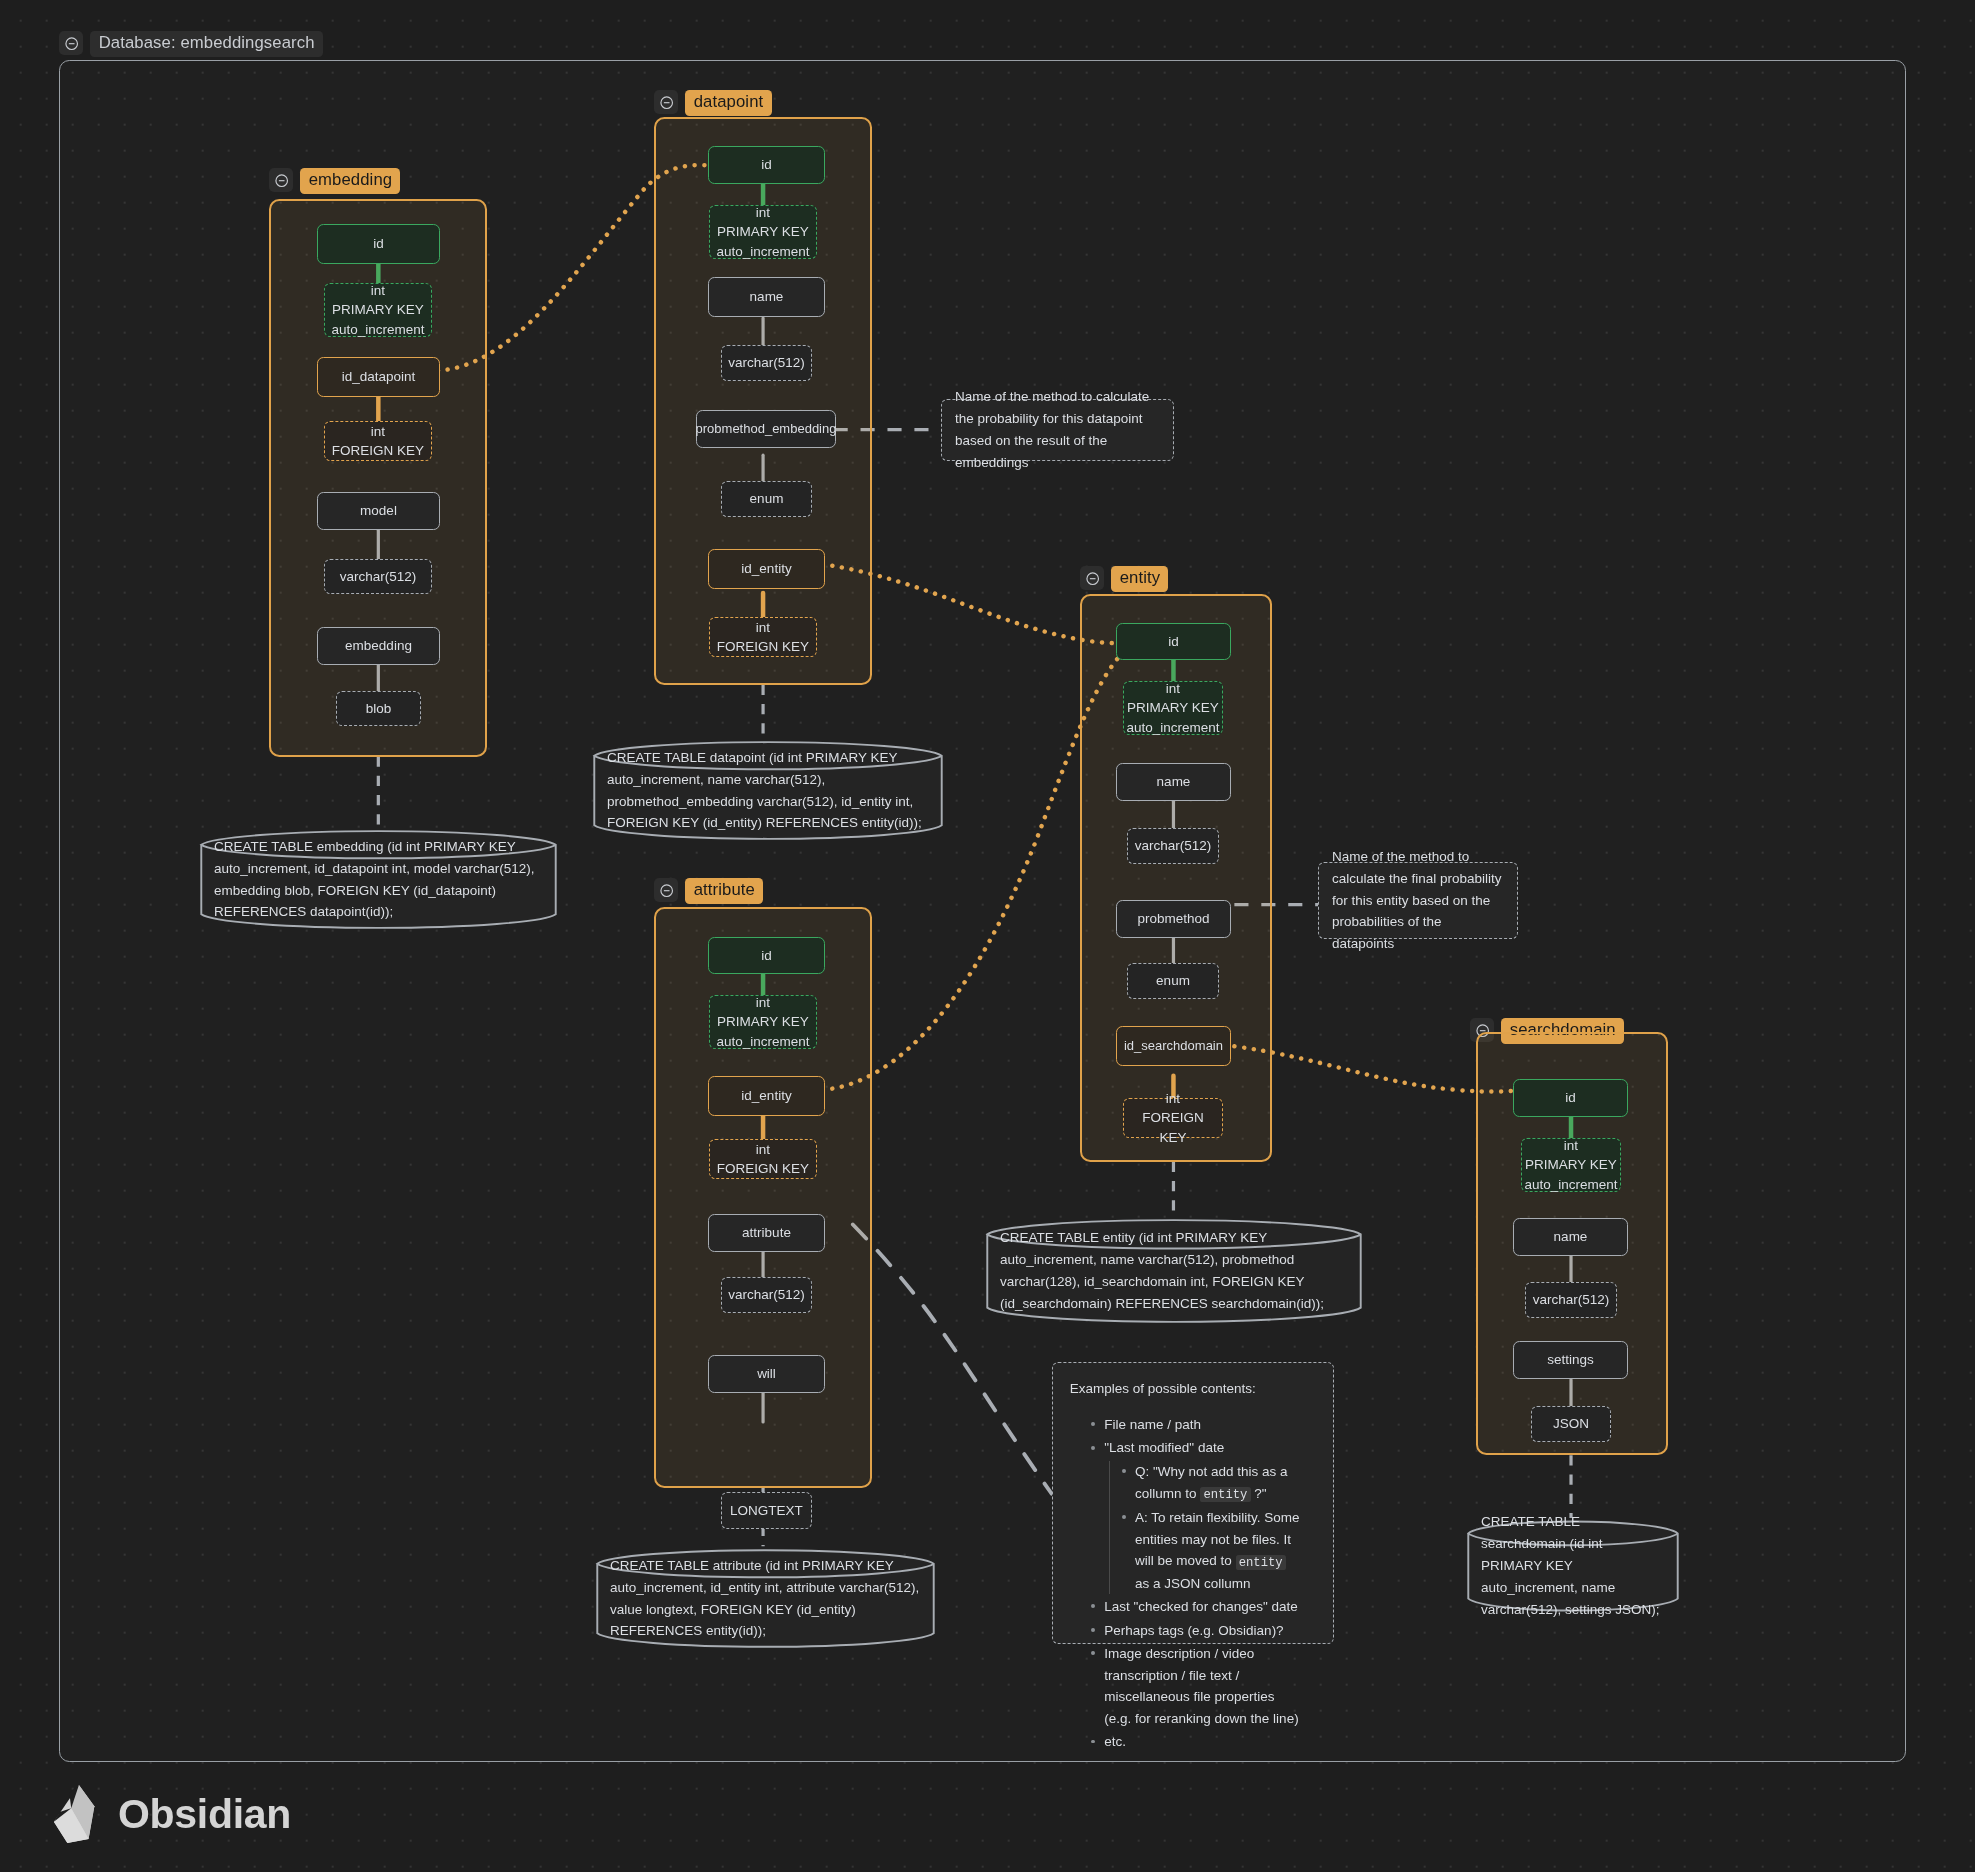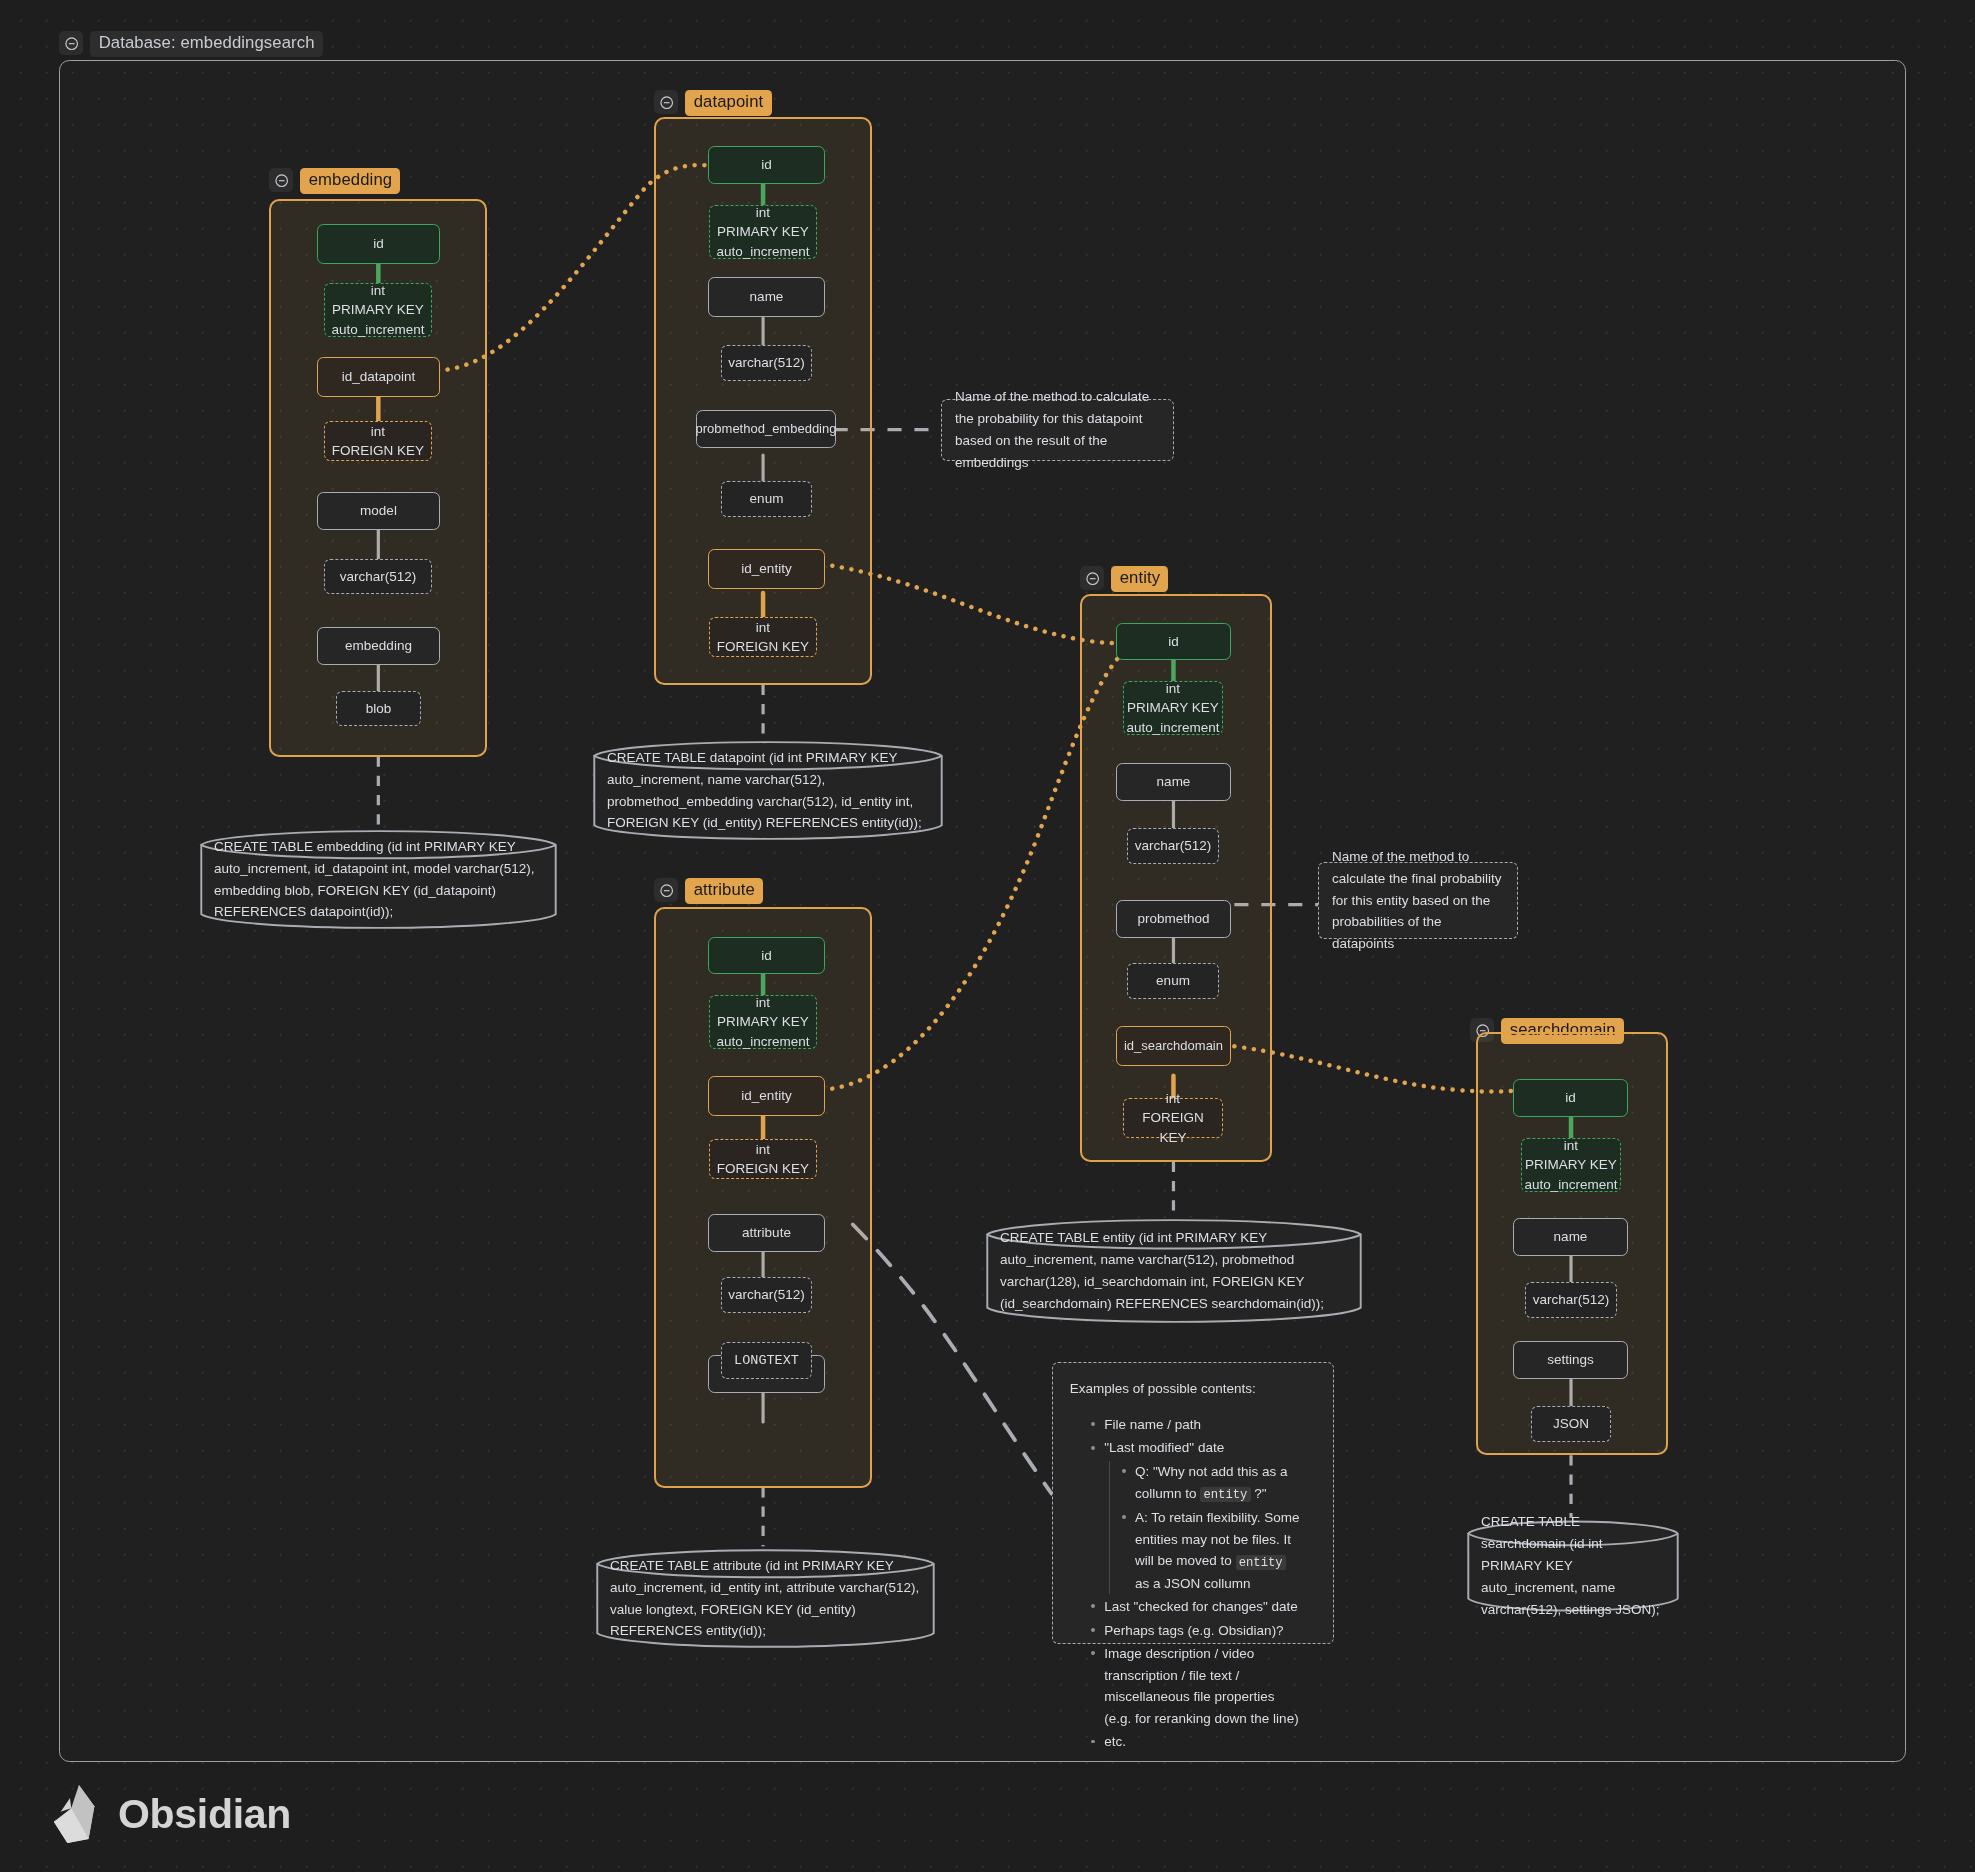--- a/index.html
+++ b/index.html
@@ -384,21 +384,21 @@
 auto_increment</div>
 
   <div class="node fk" style="left:708px; top:1076px; width:117px; height:40px;">id_entity</div>
   <div class="node type-fk" style="left:709px; top:1139px; width:108px; height:40px; white-space:pre-line;">int
 FOREIGN KEY</div>
 
   <div class="node col" style="left:708px; top:1214px; width:117px; height:38px;">attribute</div>
   <div class="node type" style="left:721px; top:1277px; width:91px; height:36px;">varchar(512)</div>
 
   <div class="node col" style="left:708px; top:1355px; width:117px; height:38px;">will</div>
-  <div class="node type" style="left:721px; top:1342px; width:91px; height:37px;font-family:Liberation Mono, monospace;">LONGTEXT</div>
+  <div class="node type" style="left:721px; top:1492px; width:91px; height:37px;">LONGTEXT</div>
 
   <div class="cyl" style="left:596px; top:1547px; width:339px; height:103px;padding-left:12px;">
     <svg viewBox="0 0 528 160" preserveAspectRatio="none" aria-hidden="true">
       <path d="M2,26 L2,134 A264,24 0 0 0 526,134 L526,26 A264,24 0 0 0 2,26 A264,24 0 0 0 526,26" fill="#242424" stroke="#a8adb3" stroke-width="3"></path>
     </svg>
     <div class="cyl-text">CREATE TABLE attribute (id int PRIMARY KEY auto_increment, id_entity int, attribute varchar(512), value longtext, FOREIGN KEY (id_entity) REFERENCES entity(id));</div>
   </div>
 
   <div class="group-label" style="left:1470px; top:1018px;">
     <div class="collapse-btn">

